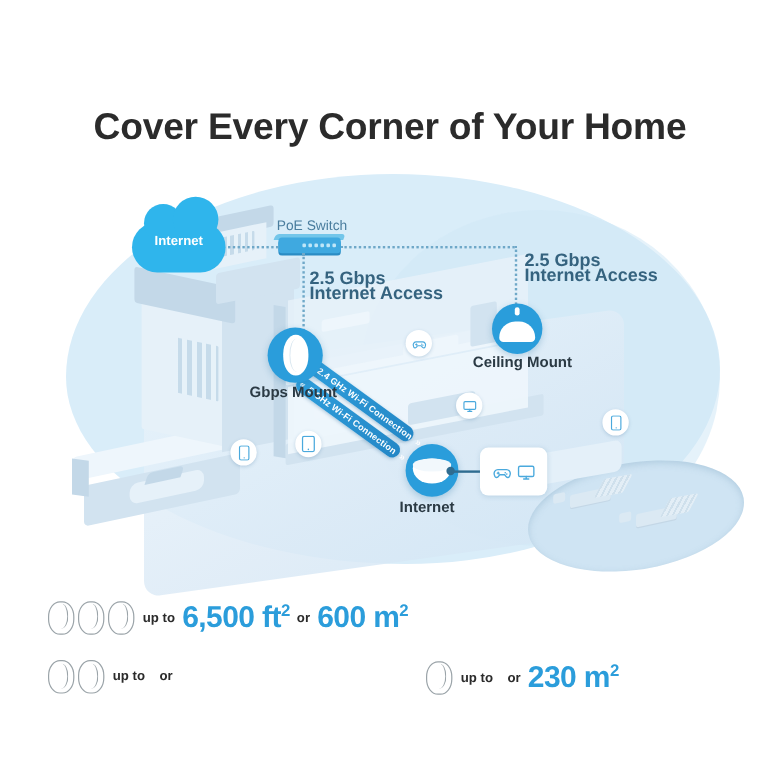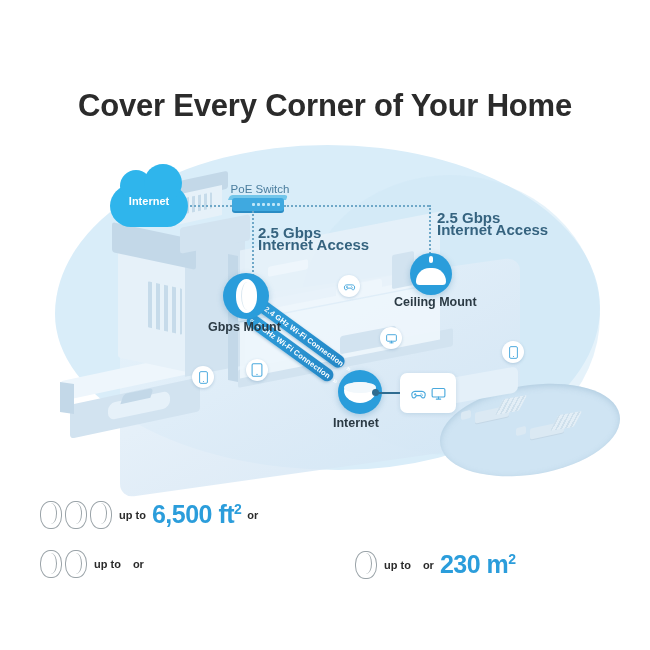--- a/index.html
+++ b/index.html
@@ -357,20 +357,21 @@
 
   <div class="cov" style="left:40px;top:500px;">
     <div class="cov-icons">
       <div class="ovl"></div>
       <div class="ovl"></div>
       <div class="ovl"></div>
     </div>
     <span class="upto">up to</span>
     <span class="num"><span>6,500 ft</span><sup>2</sup></span>
     <span class="orw">or</span>
+    <span class="num"><span>600 m</span><sup>2</sup></span>
   </div>
 
   <div class="cov" style="left:40px;top:550px;">
     <div class="cov-icons">
       <div class="ovl"></div>
       <div class="ovl"></div>
     </div>
     <span class="upto">up to</span>
     <span class="orw">or</span>
   </div>

